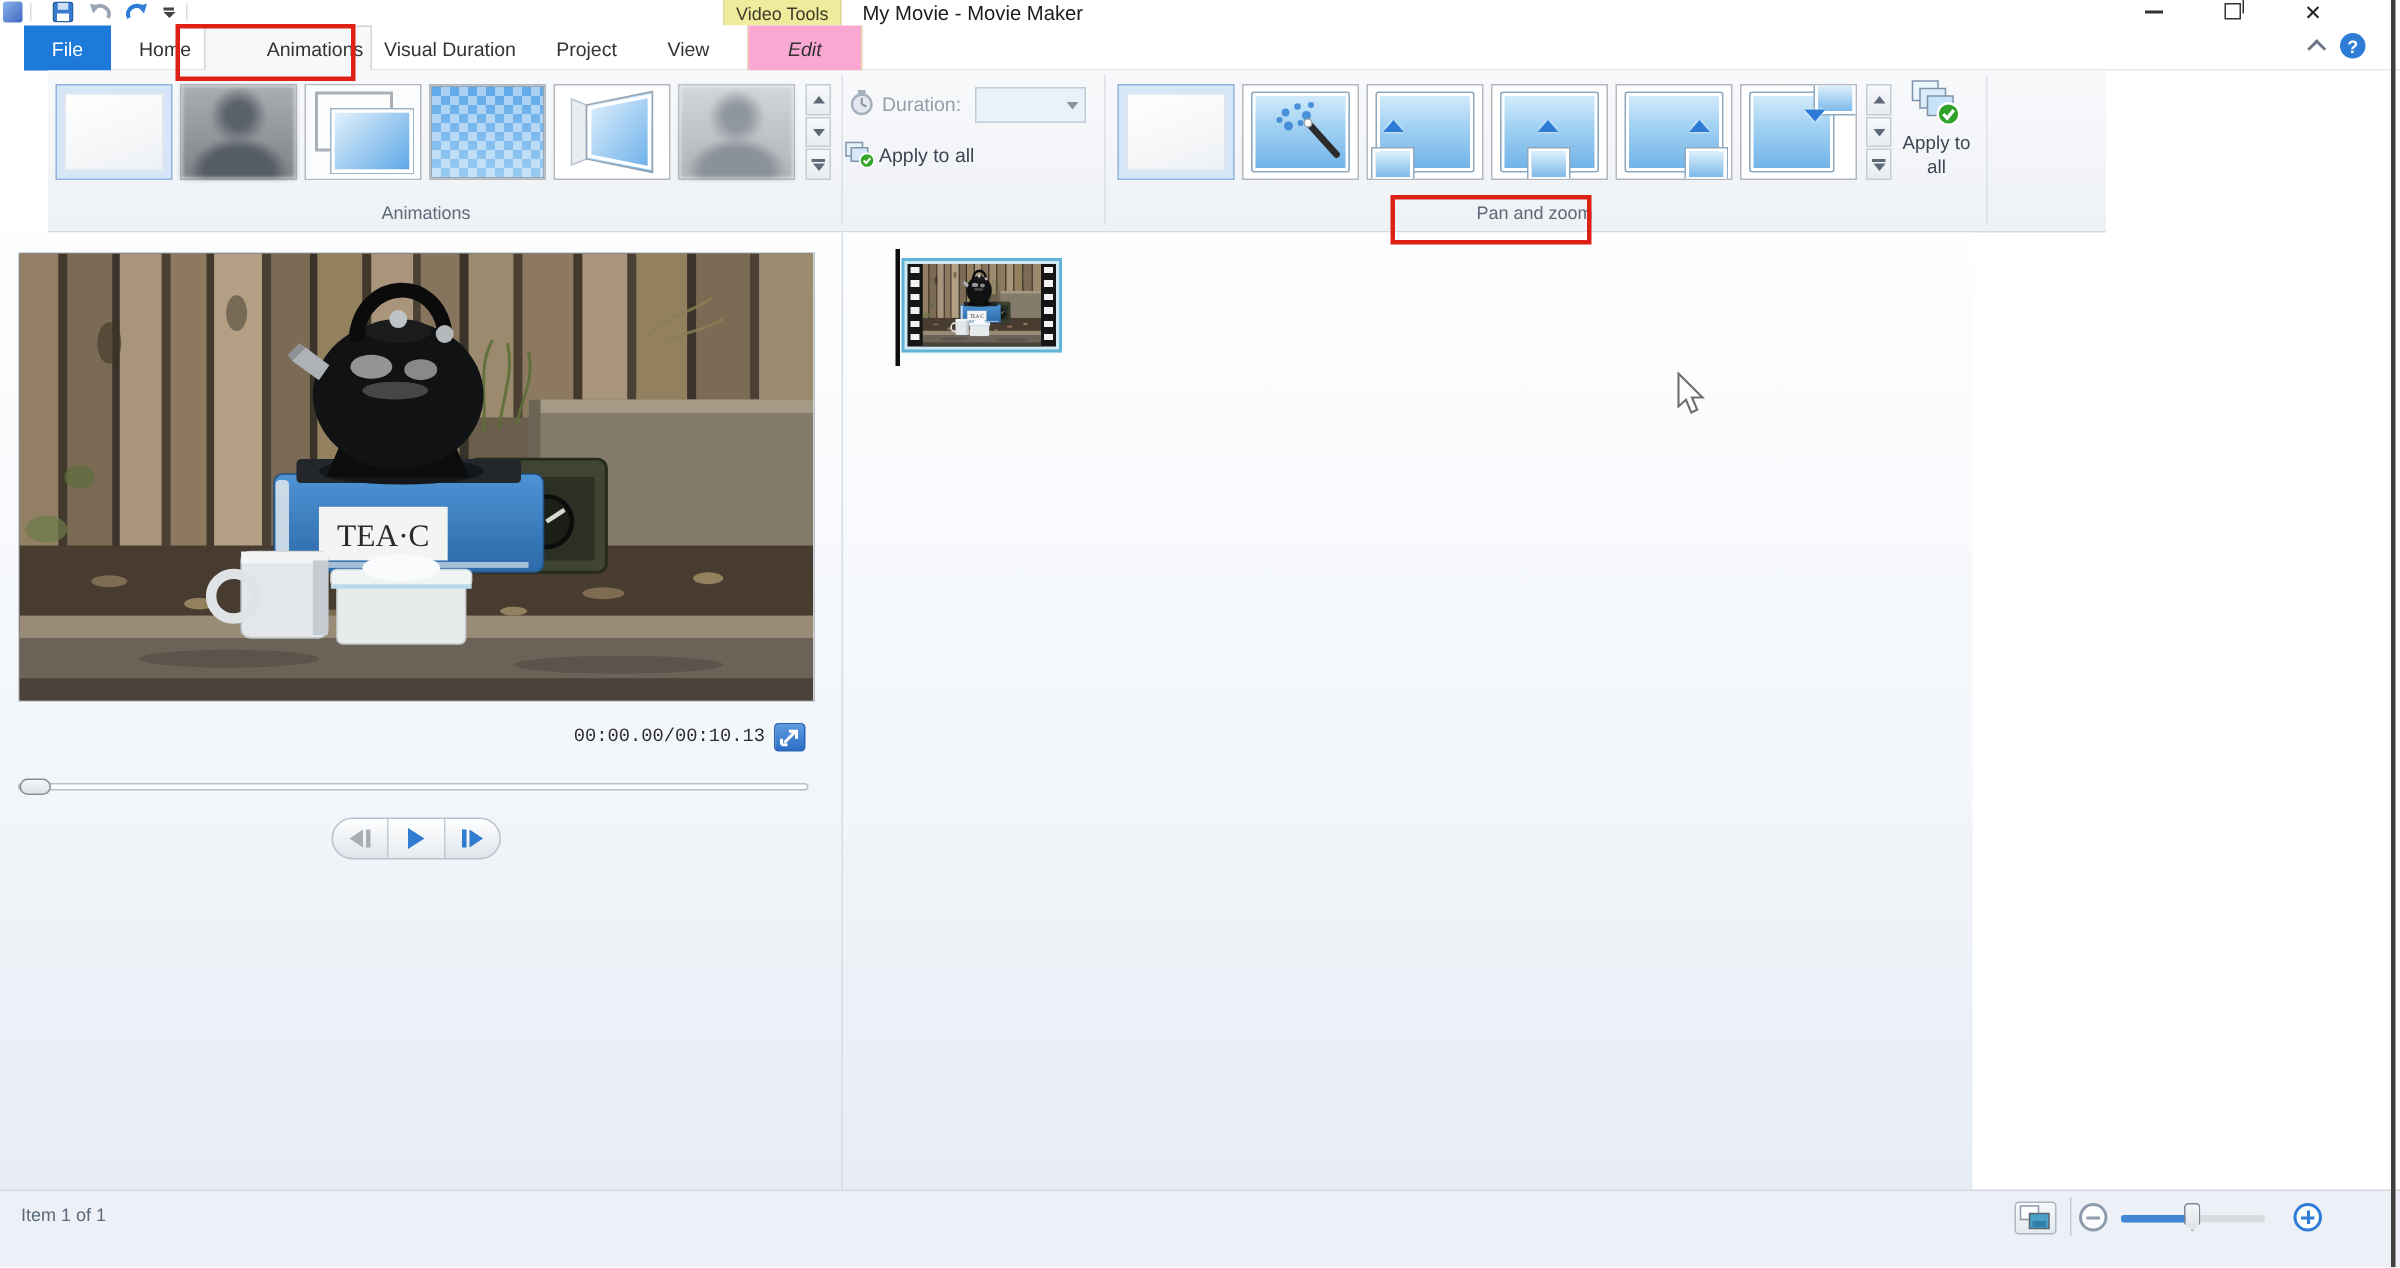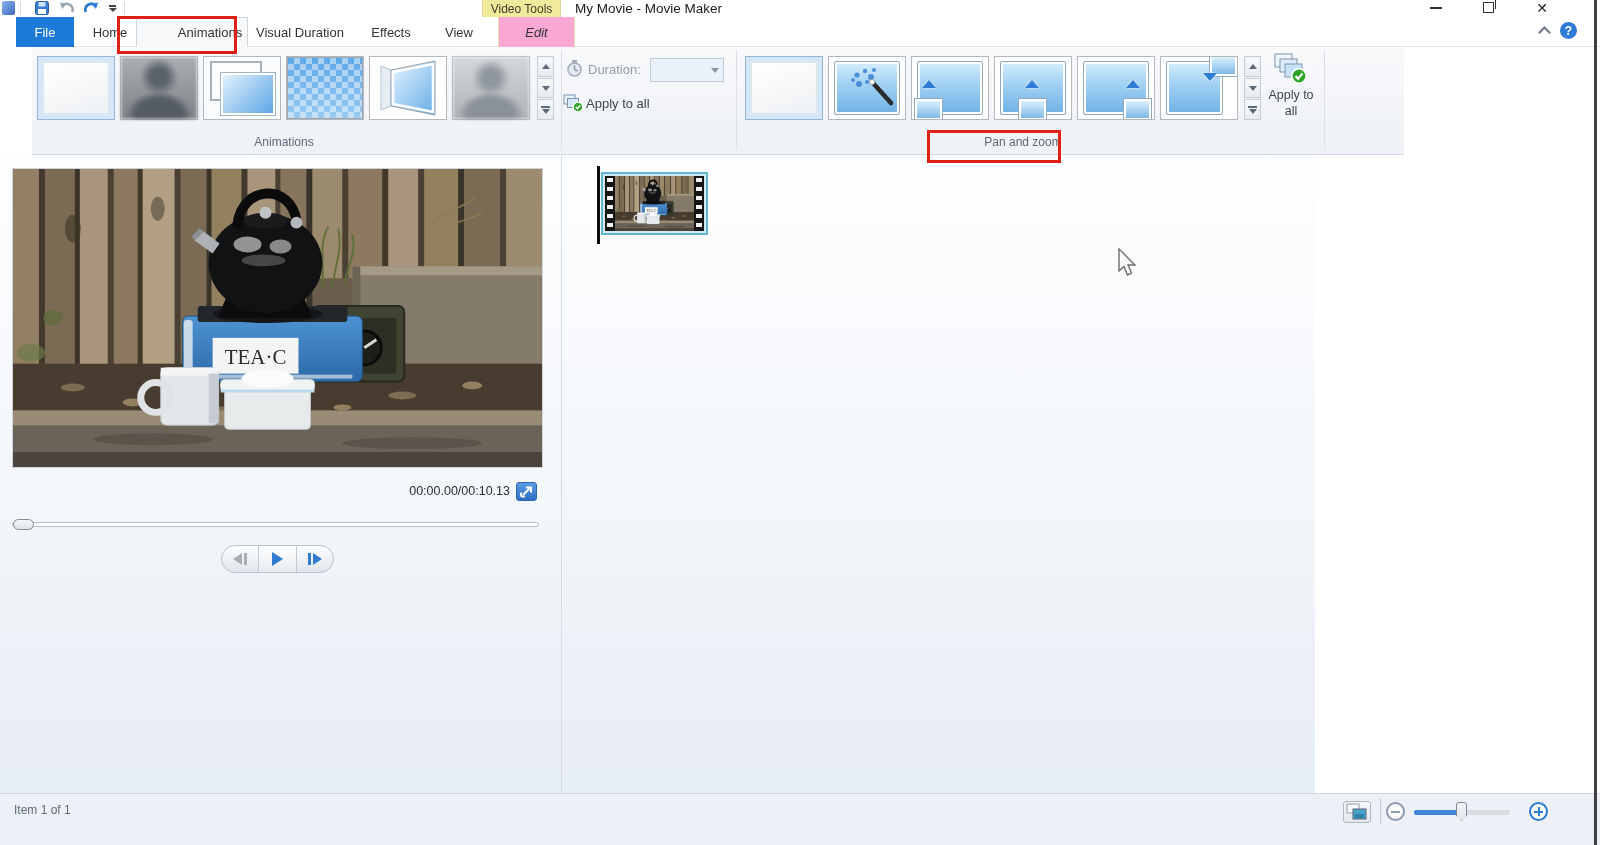--- a/index.html
+++ b/index.html
@@ -89,21 +89,21 @@
   .arr .head{width:0;height:0;border-left:7px solid transparent;border-right:7px solid transparent;border-bottom:8px solid #2e7cd6;margin:0 auto;}
   .arr .stem{width:6px;height:6px;background:#2e7cd6;margin:0 auto;}
   .arr.down{transform:rotate(180deg);}
 
   .apply-big{position:absolute;left:1233px;top:6px;width:52px;height:92px;display:flex;flex-direction:column;
     align-items:center;font-size:12.5px;color:#3d4753;text-align:center;line-height:1.25;}
   .apply-big .txt{margin-top:3px;width:46px;}
 
   
   .content{position:absolute;left:0;top:155px;width:1315px;height:638px;
-    background:linear-gradient(180deg,#fdfeff 0%,#f3f6fa 55%,#e7edf5 100%);}
+    background:linear-gradient(180deg,#fdfeff 0%,#f3f6fa 55%,#e7edf5 100%);font-family:Liberation Mono, monospace;}
   .vdivider{position:absolute;left:561px;top:0;width:1px;height:638px;background:#d7dce2;}
   .video-frame{position:absolute;left:12px;top:13px;width:529px;height:298px;border:1px solid #cfd4da;box-sizing:content-box;background:#555;}
   .timecode{position:absolute;left:250px;top:329px;width:260px;text-align:right;font-size:12.5px;color:#2e2e2e;}
   .fullscreen-btn{position:absolute;left:516px;top:327px;width:21px;height:19px;border-radius:3px;
     background:linear-gradient(180deg,#5d9be2,#2d6fc4);border:1px solid #2a66b8;box-sizing:border-box;}
   .seek-track{position:absolute;left:12px;top:367px;width:527px;height:5px;background:#fff;
     border:1px solid #b9bfc8;border-radius:3px;box-sizing:border-box;}
   .seek-thumb{position:absolute;left:13px;top:364px;width:21px;height:11px;border-radius:6px;
     background:linear-gradient(180deg,#f5f7f9,#dde2e8);border:1px solid #868d96;box-sizing:border-box;}
   .pb-controls{position:absolute;left:221px;top:390px;width:113px;height:28px;border-radius:14px;
@@ -301,21 +301,21 @@
     <div class="winctl" style="left:1531px">
         <span class="close-glyph">✕</span>
       </div>
   </div>
 
   <div class="tabrow">
     <div class="tab tab-file" style="left:0;width:58px">File</div>
     <div class="tab" style="left:70px;width:48px">Home</div>
     <div class="tab tab-active" style="left:120px;width:112px">Animations</div>
     <div class="tab" style="left:238px;width:92px">Visual Duration</div>
-    <div class="tab" style="left:342px;width:66px">Effects</div>
+    <div class="tab" style="left:342px;width:66px">Project</div>
     <div class="tab" style="left:416px;width:54px">View</div>
     <div class="tab tab-contextual" style="left:482px;width:77px">Edit</div>
     <div class="ribbon-collapse">
         <div class="chevron-up"></div>
       </div>
     <div class="help-circle">
         <span>?</span>
       </div>
   </div>
 

